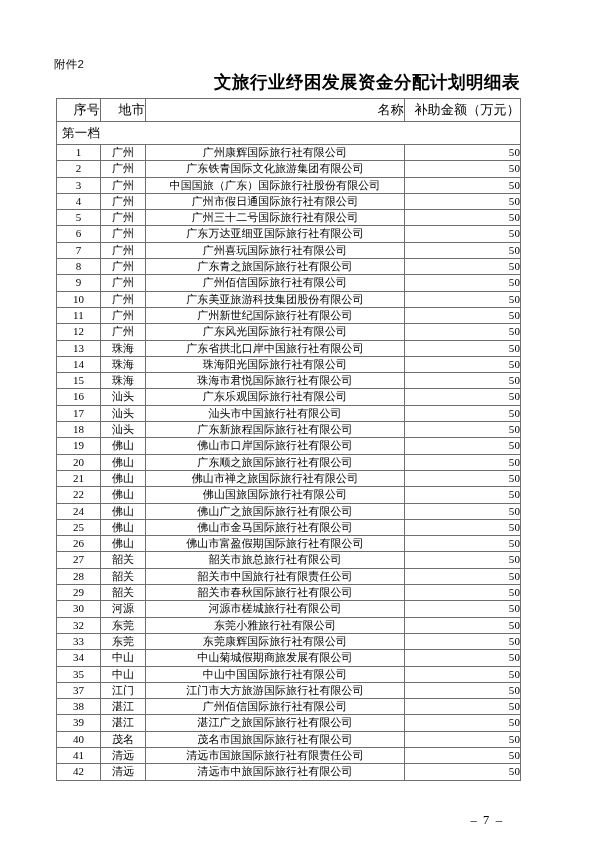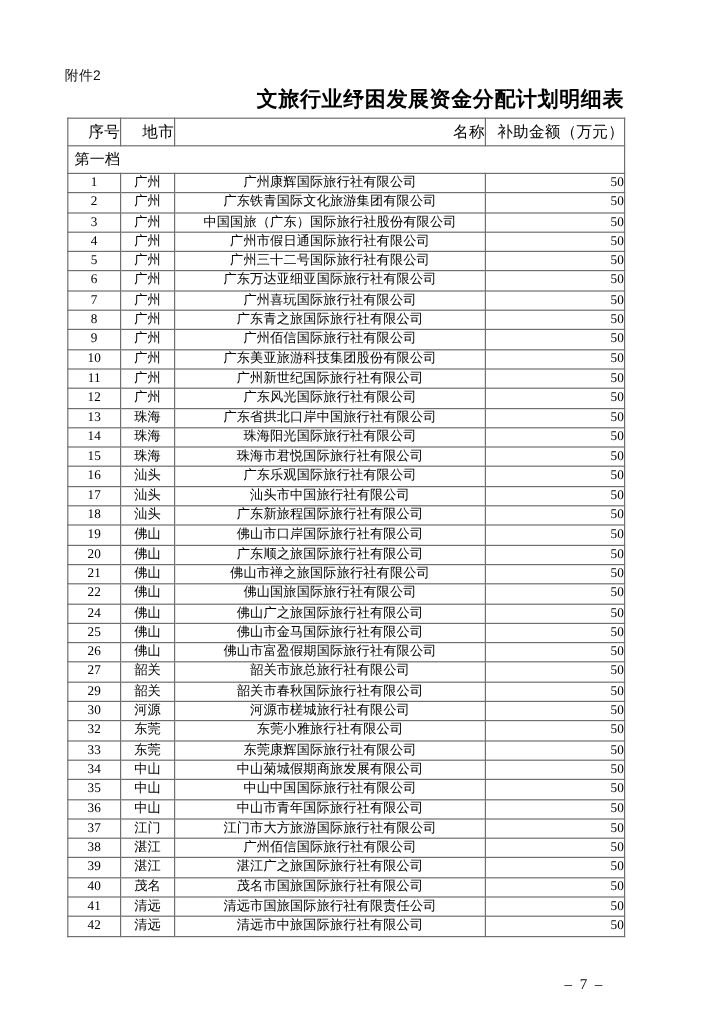--- a/index.html
+++ b/index.html
@@ -311,20 +311,26 @@
             <td class="name">佛山市富盈假期国际旅行社有限公司</td>
             <td class="amt">50</td>
           </tr>
           <tr class="data-row">
             <td class="idx">27</td>
             <td class="city">韶关</td>
             <td class="name">韶关市旅总旅行社有限公司</td>
             <td class="amt">50</td>
           </tr>
           <tr class="data-row">
+            <td class="idx">28</td>
+            <td class="city">韶关</td>
+            <td class="name">韶关市中国旅行社有限责任公司</td>
+            <td class="amt">50</td>
+          </tr>
+          <tr class="data-row">
             <td class="idx">29</td>
             <td class="city">韶关</td>
             <td class="name">韶关市春秋国际旅行社有限公司</td>
             <td class="amt">50</td>
           </tr>
           <tr class="data-row">
             <td class="idx">30</td>
             <td class="city">河源</td>
             <td class="name">河源市槎城旅行社有限公司</td>
             <td class="amt">50</td>
@@ -347,26 +353,20 @@
             <td class="name">中山菊城假期商旅发展有限公司</td>
             <td class="amt">50</td>
           </tr>
           <tr class="data-row">
             <td class="idx">35</td>
             <td class="city">中山</td>
             <td class="name">中山中国国际旅行社有限公司</td>
             <td class="amt">50</td>
           </tr>
           <tr class="data-row">
-            <td class="idx">36</td>
-            <td class="city">中山</td>
-            <td class="name">中山市青年国际旅行社有限公司</td>
-            <td class="amt">50</td>
-          </tr>
-          <tr class="data-row">
             <td class="idx">37</td>
             <td class="city">江门</td>
             <td class="name">江门市大方旅游国际旅行社有限公司</td>
             <td class="amt">50</td>
           </tr>
           <tr class="data-row">
             <td class="idx">38</td>
             <td class="city">湛江</td>
             <td class="name">广州佰信国际旅行社有限公司</td>
             <td class="amt">50</td>

